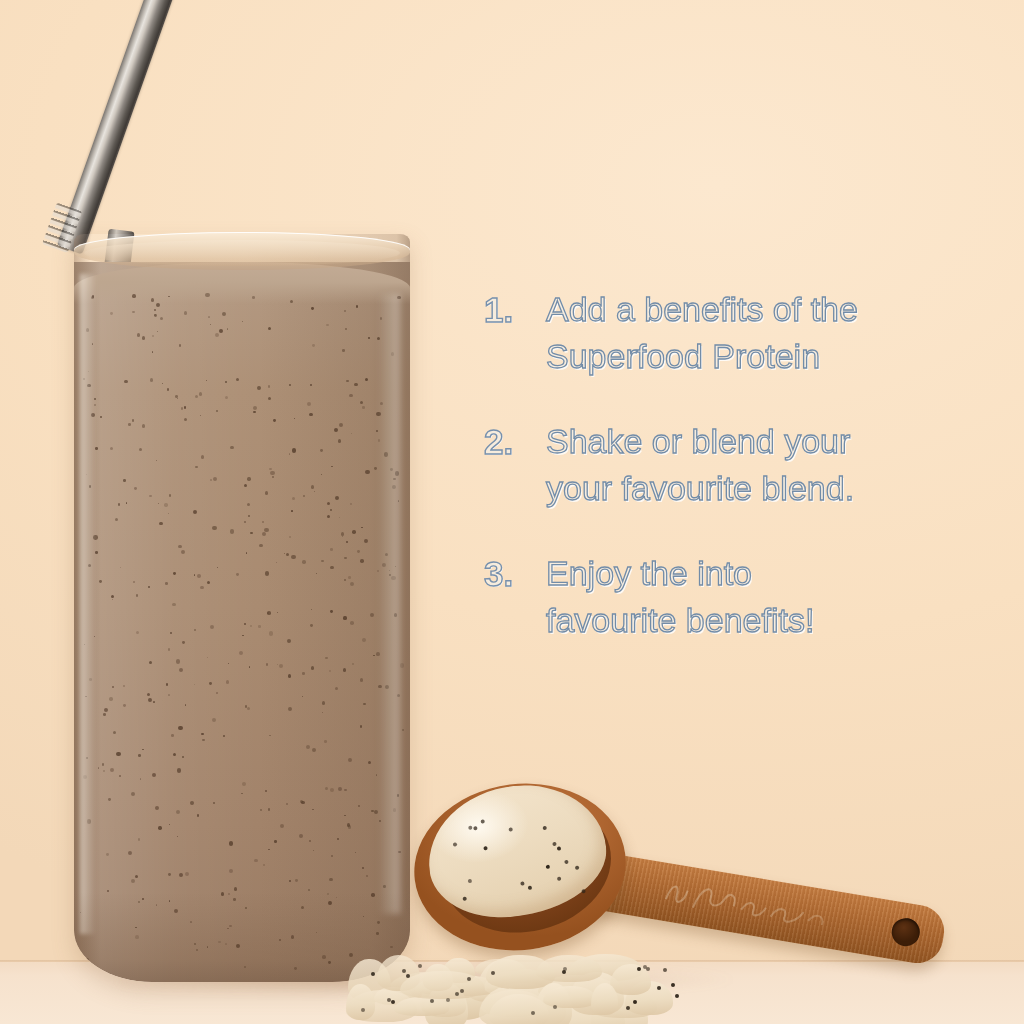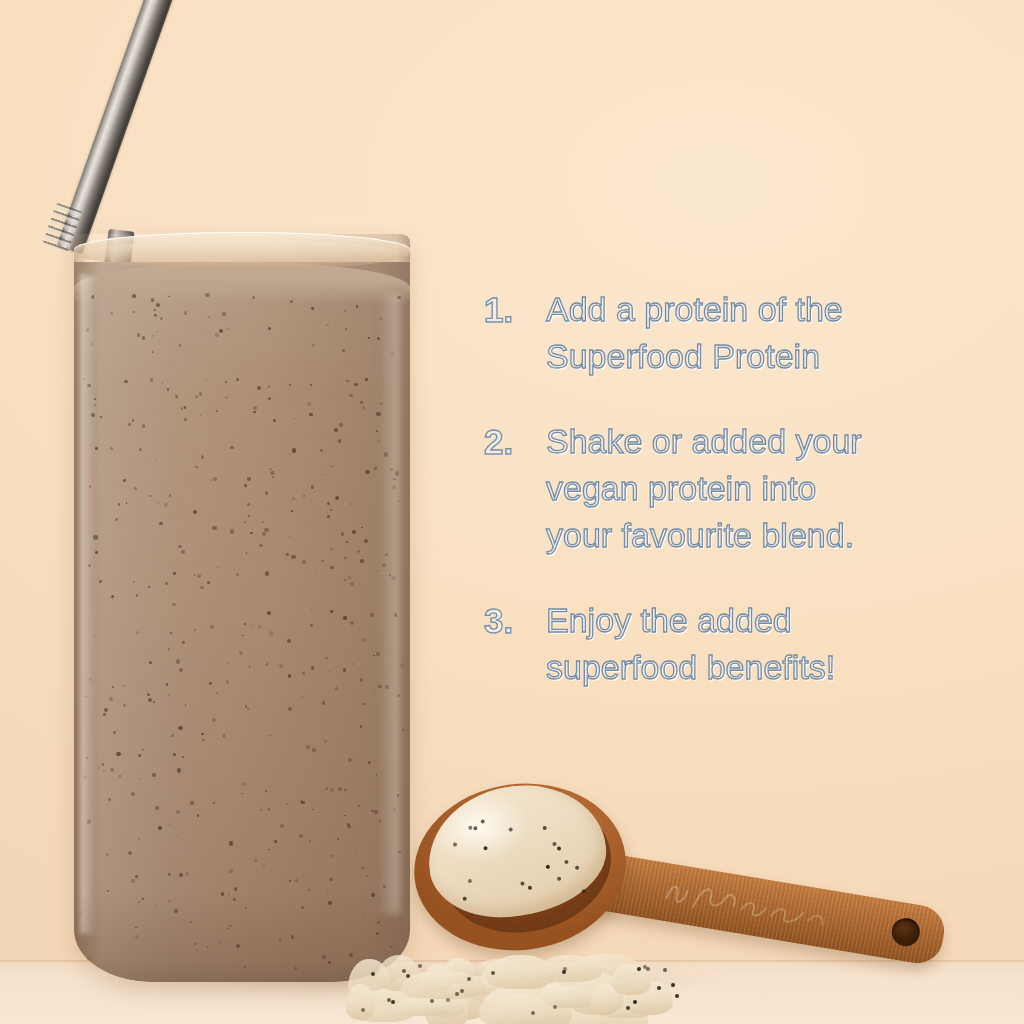--- a/index.html
+++ b/index.html
@@ -792,34 +792,33 @@
       <div class="seed" style="left: 109.734px; top: 45.7996px; opacity: 0.66;"></div>
       <div class="seed" style="left: 216.741px; top: 23.7704px; opacity: 0.91;"></div>
       <div class="seed" style="left: 326.321px; top: 36.886px; opacity: 0.94;"></div>
     </div>
 
 
   <div class="steps" id="steps">
       <div class="step">
         <div class="step-num">1.</div>
         <div class="step-lines">
-          <span class="step-line">Add a protein of the</span>
+          <span class="step-line">Add a benefits of the</span>
           <span class="step-line">Superfood Protein</span>
         </div>
       </div>
       <div class="step">
         <div class="step-num">2.</div>
         <div class="step-lines">
-          <span class="step-line">Shake or added your</span>
-          <span class="step-line">vegan protein into</span>
+          <span class="step-line">Shake or blend your</span>
           <span class="step-line">your favourite blend.</span>
         </div>
       </div>
       <div class="step">
         <div class="step-num">3.</div>
         <div class="step-lines">
-          <span class="step-line">Enjoy the added</span>
-          <span class="step-line">superfood benefits!</span>
+          <span class="step-line">Enjoy the into</span>
+          <span class="step-line">favourite benefits!</span>
         </div>
       </div>
     </div>
 
 </div>
 
 </body></html>

